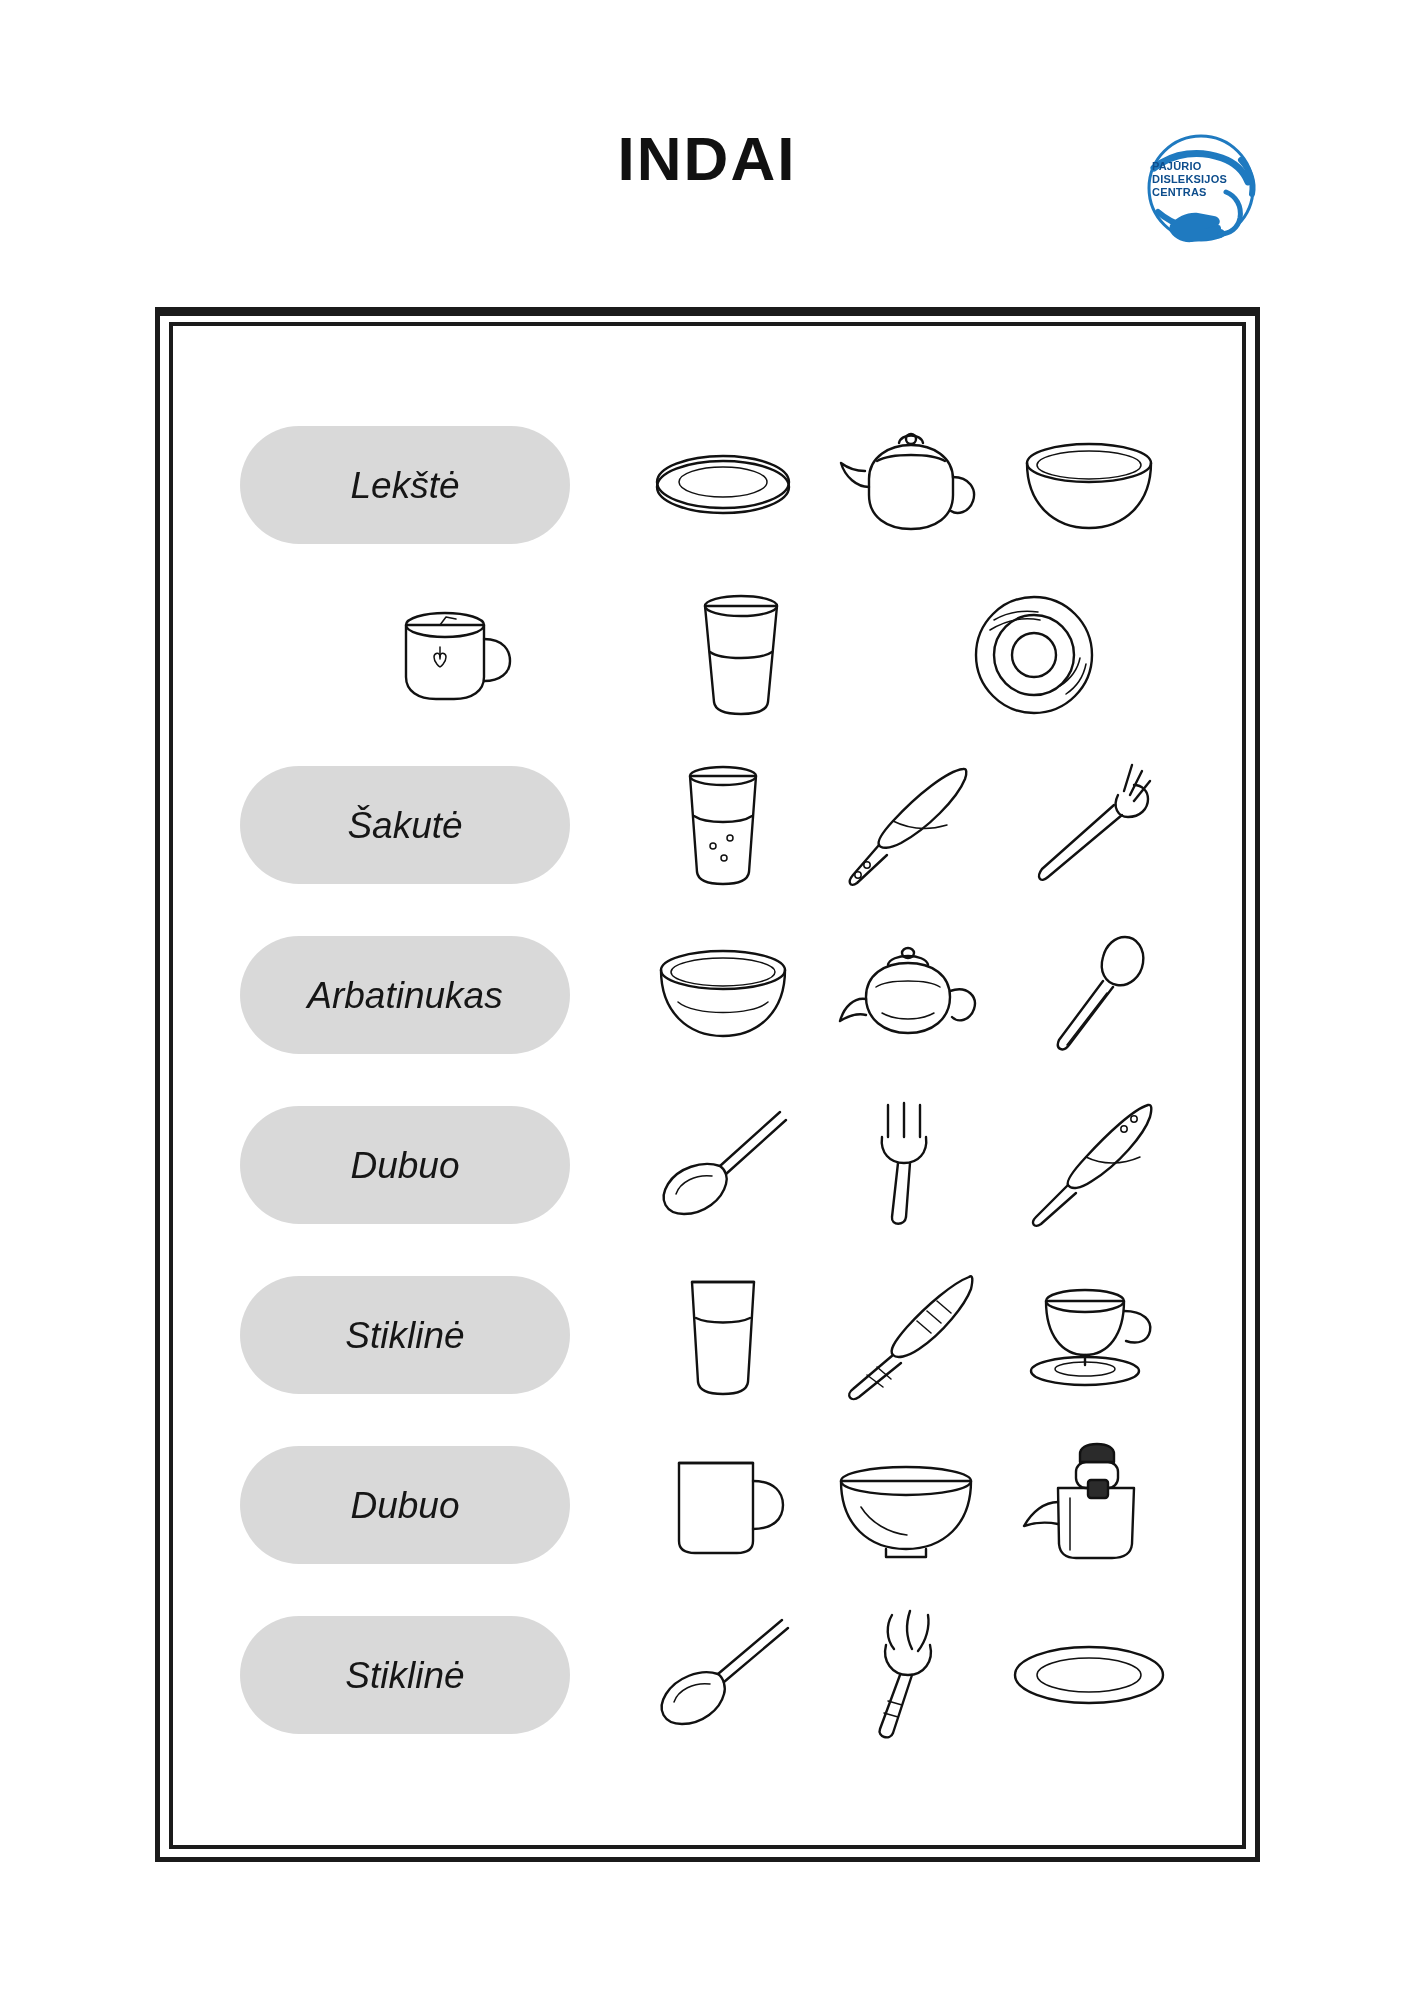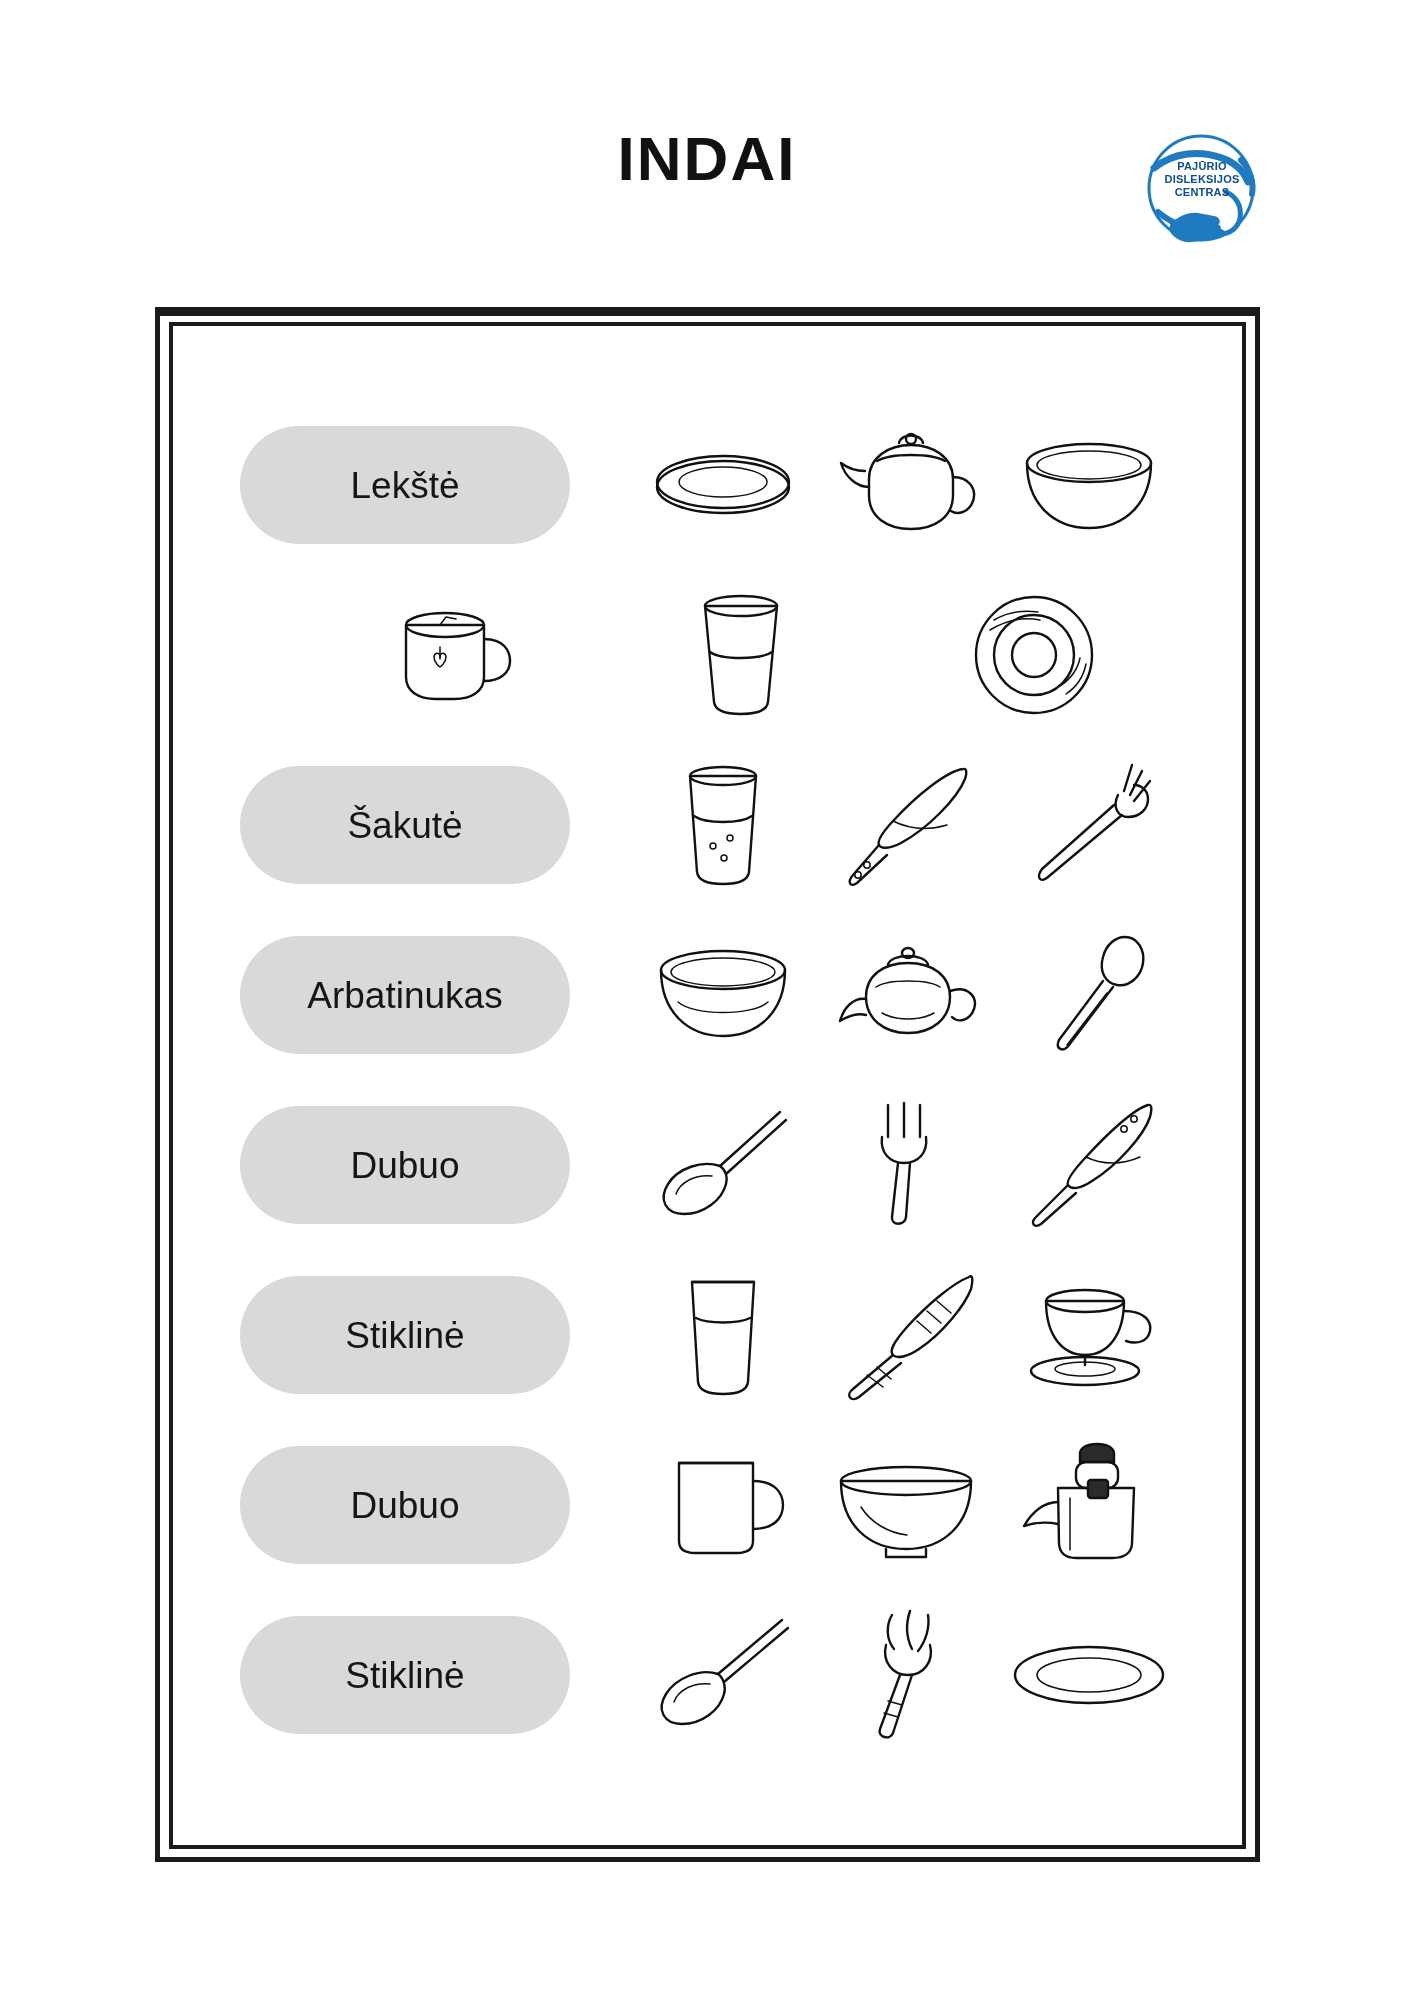--- a/index.html
+++ b/index.html
@@ -42,21 +42,21 @@
     top: 130px;
     width: 122px;
     height: 120px;
   }
   .logo svg { display: block; }
   .logo-text {
     position: absolute;
     left: 1152px;
     top: 160px;
     width: 100px;
-    text-align: center;
+    text-align: left;
     font-size: 11px;
     font-weight: 700;
     line-height: 13px;
     color: #0d4d8c;
     letter-spacing: 0.2px;
   }
 
   
   .frame-outer {
     position: absolute;
@@ -100,20 +100,21 @@
   }
   .label-pill {
     width: 330px;
     height: 118px;
     border-radius: 59px;
     background: #d9d9d9;
     display: flex;
     align-items: center;
     justify-content: center;
     flex: 0 0 auto;
+    font-style: italic;
   }
   .label-pill span {
     font-size: 37px;
     color: #161616;
     line-height: 1;
     white-space: nowrap;
   }
   .icons {
     flex: 1 1 auto;
     display: flex;

